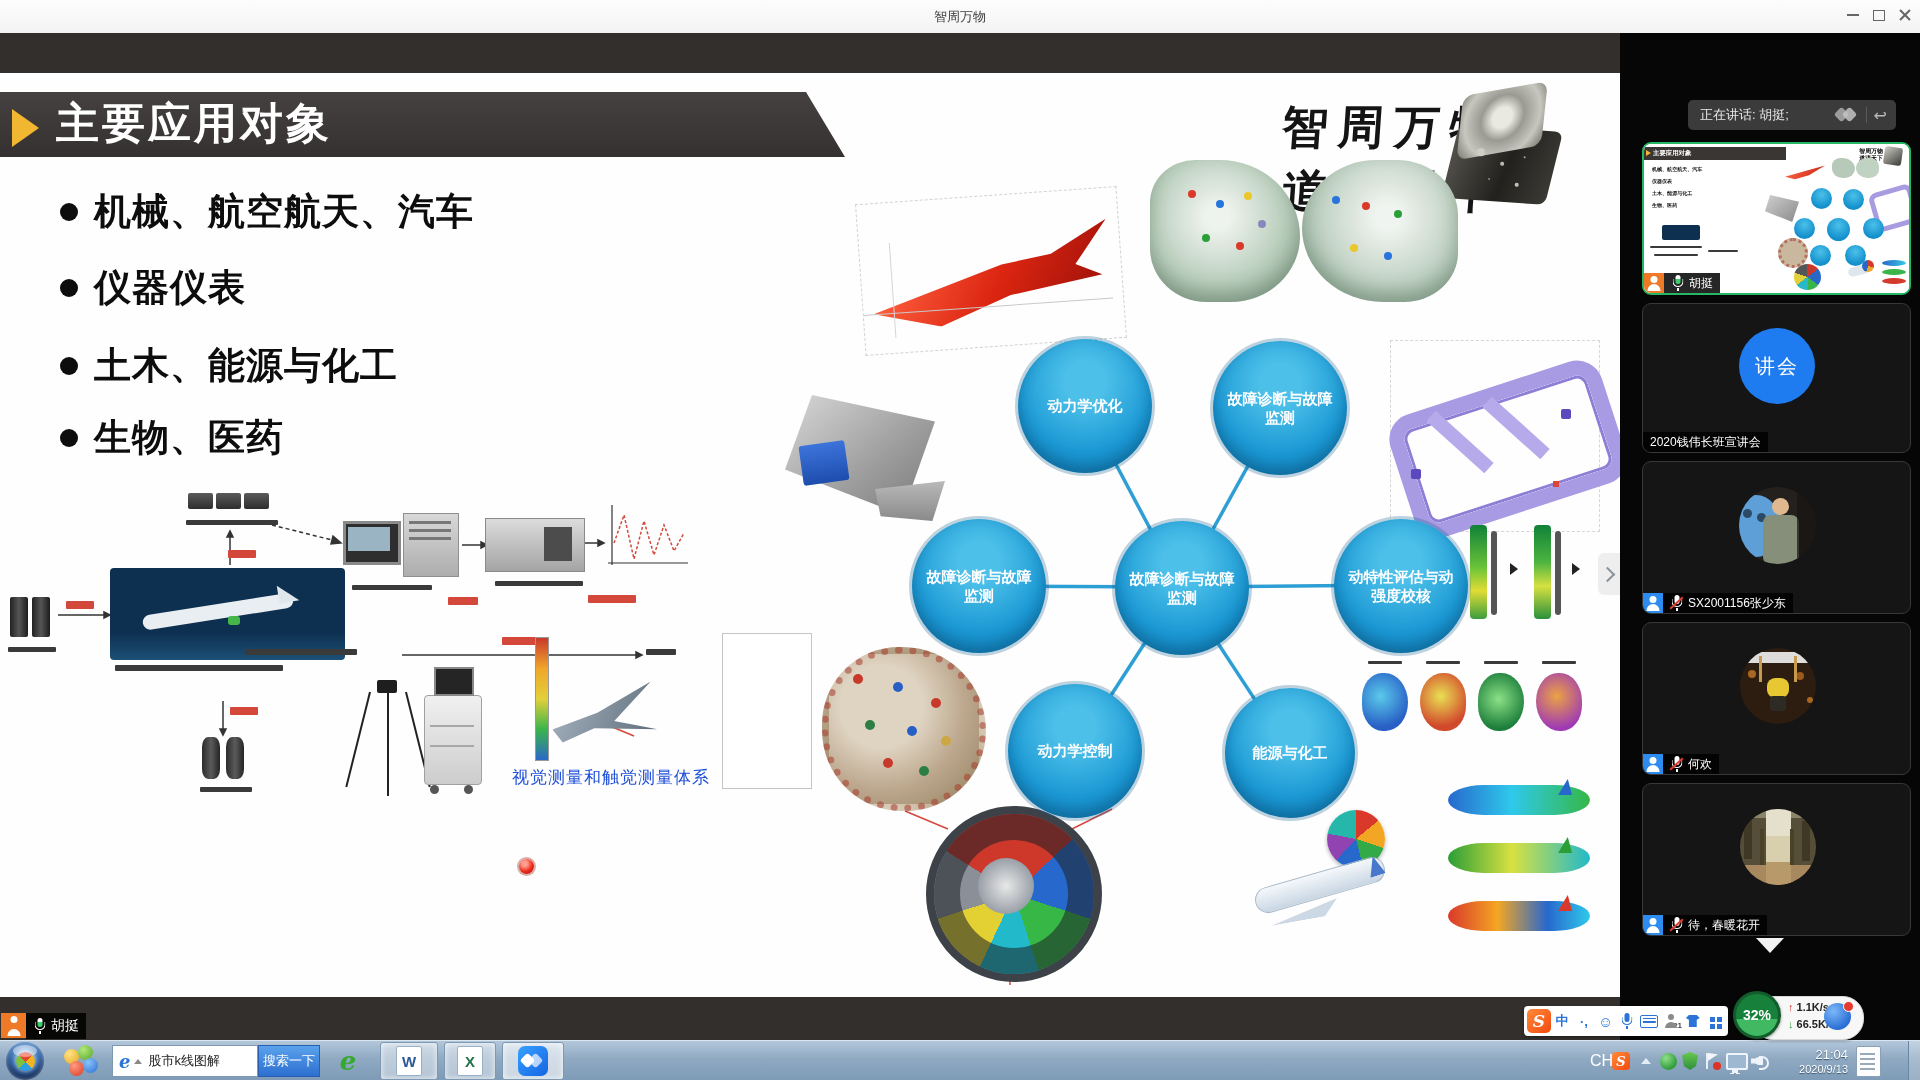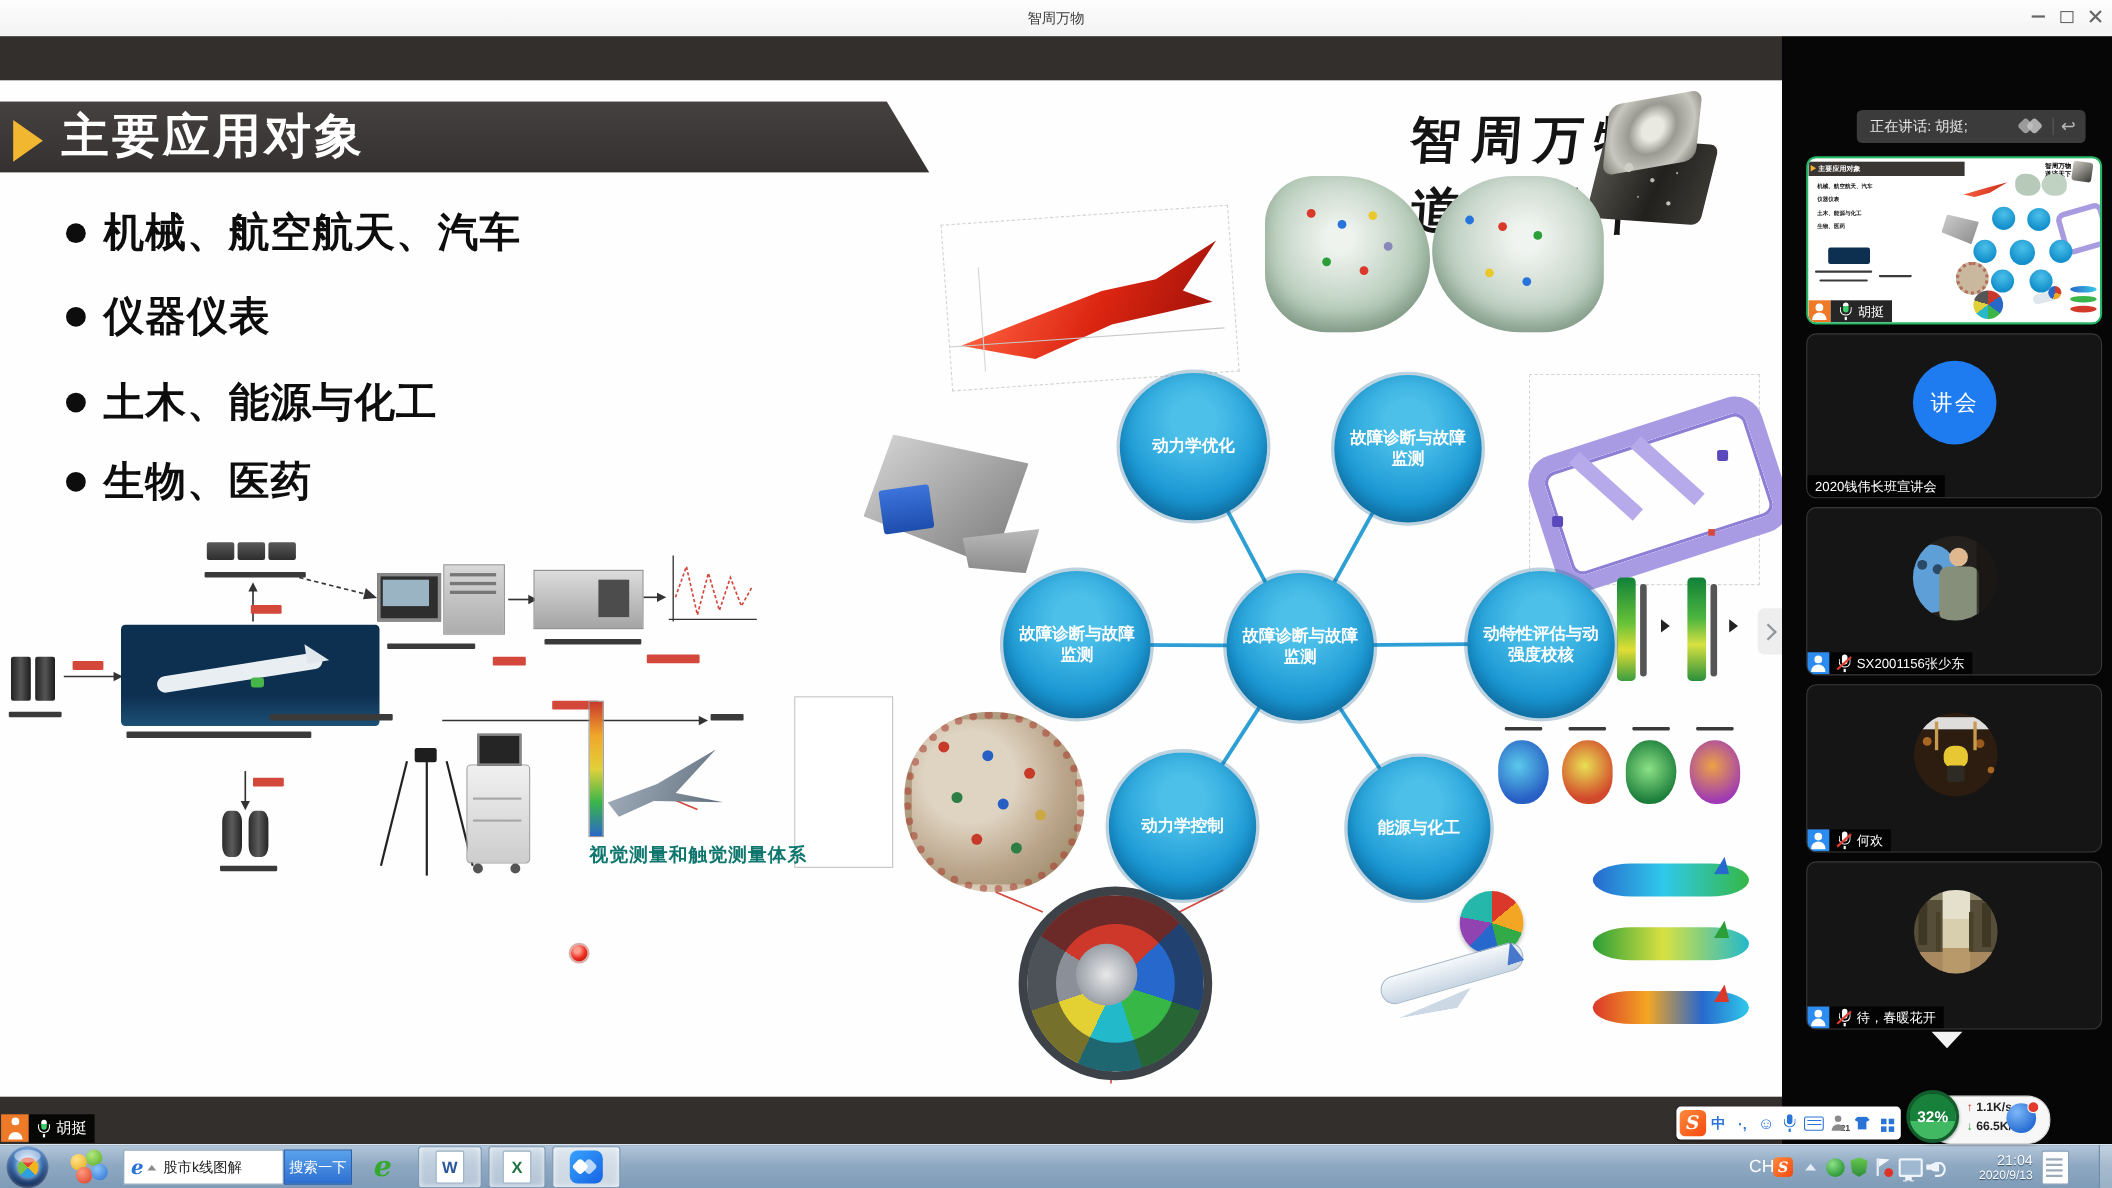--- a/index.html
+++ b/index.html
@@ -47,21 +47,21 @@
   .rbar{background:#d4483c;border-radius:1px;}
   
   .instr{width:25px;height:16px;background:linear-gradient(#5a5a5a,#2e2e2e);border-radius:2px;}
   .plane-photo{left:110px;top:495px;width:235px;height:92px;border-radius:4px;background:linear-gradient(180deg,#0e3050 0 70%,#1c5076);overflow:hidden;}
   .plane-body{position:absolute;left:32px;top:36px;width:152px;height:15px;border-radius:8px;background:#e9eef2;transform:rotate(-9deg);}
   .plane-tail{position:absolute;left:168px;top:16px;width:0;height:0;border-left:20px solid #dfe6ec;border-top:18px solid transparent;transform:rotate(-9deg);}
   .plane-eng{position:absolute;left:118px;top:48px;width:12px;height:9px;border-radius:3px;background:#46b54a;}
   .cyl{width:18px;height:42px;background:linear-gradient(90deg,#2b2b2b,#5b5b5b,#242424);border-radius:6px/10px;}
   .lasdot{left:519px;top:786px;width:15px;height:15px;border-radius:50%;
           background:radial-gradient(circle at 38% 32%,#ff9d8e 0 18%,#ec2b1c 55%,#9c0d06);box-shadow:0 0 0 2px rgba(150,20,10,.35);}
-  .flow-caption{left:536px;top:693px;font-size:17px;font-weight:bold;color:#0f766e;letter-spacing:1px;}
+  .flow-caption{left:512px;top:693px;font-size:17px;font-weight:normal;color:#1d4ed8;letter-spacing:1px;}
   
   .blob{filter:saturate(1.05);}
   
   .chev{left:1598px;top:520px;width:22px;height:42px;background:rgba(120,120,120,.12);border-radius:6px 0 0 6px;display:flex;align-items:center;justify-content:center;}
   .chev i{width:9px;height:9px;border-top:2px solid #8a949c;border-right:2px solid #8a949c;transform:rotate(45deg);margin-right:3px;}
   
   .sidebar{left:1620px;top:33px;width:300px;height:1007px;background:#060606;}
   .pill{left:68px;top:67px;width:208px;height:30px;background:#3b3b3b;border-radius:5px;display:flex;align-items:center;color:#e8e8e8;font-size:13px;}
   .pill .lbl{margin-left:12px;flex:1;}
   .mlogo{position:relative;width:24px;height:16px;}

